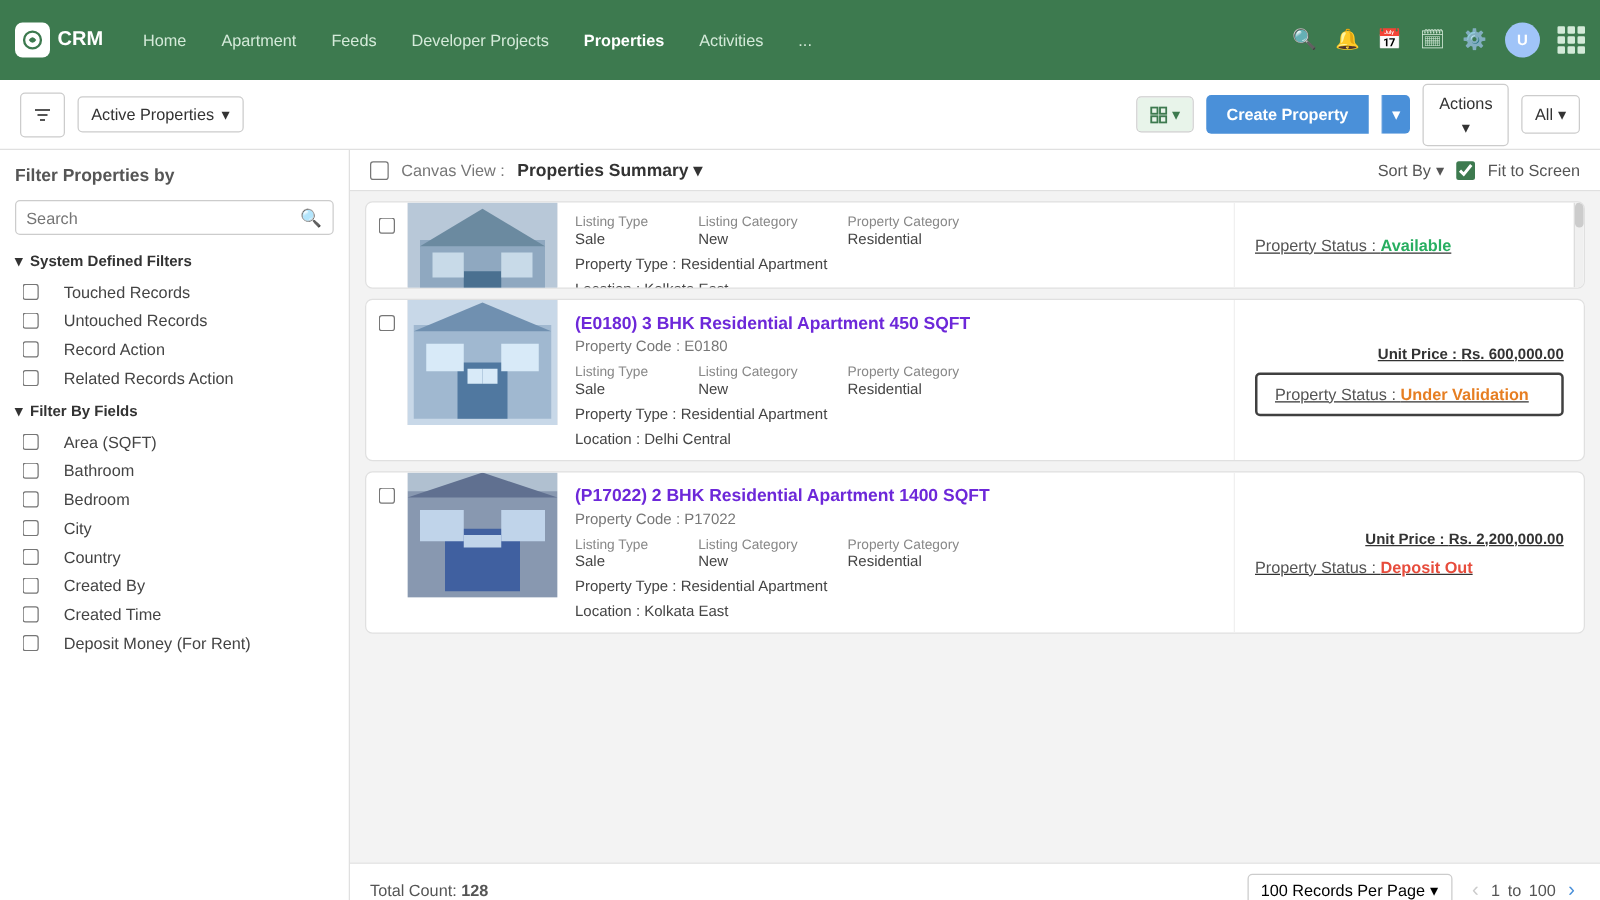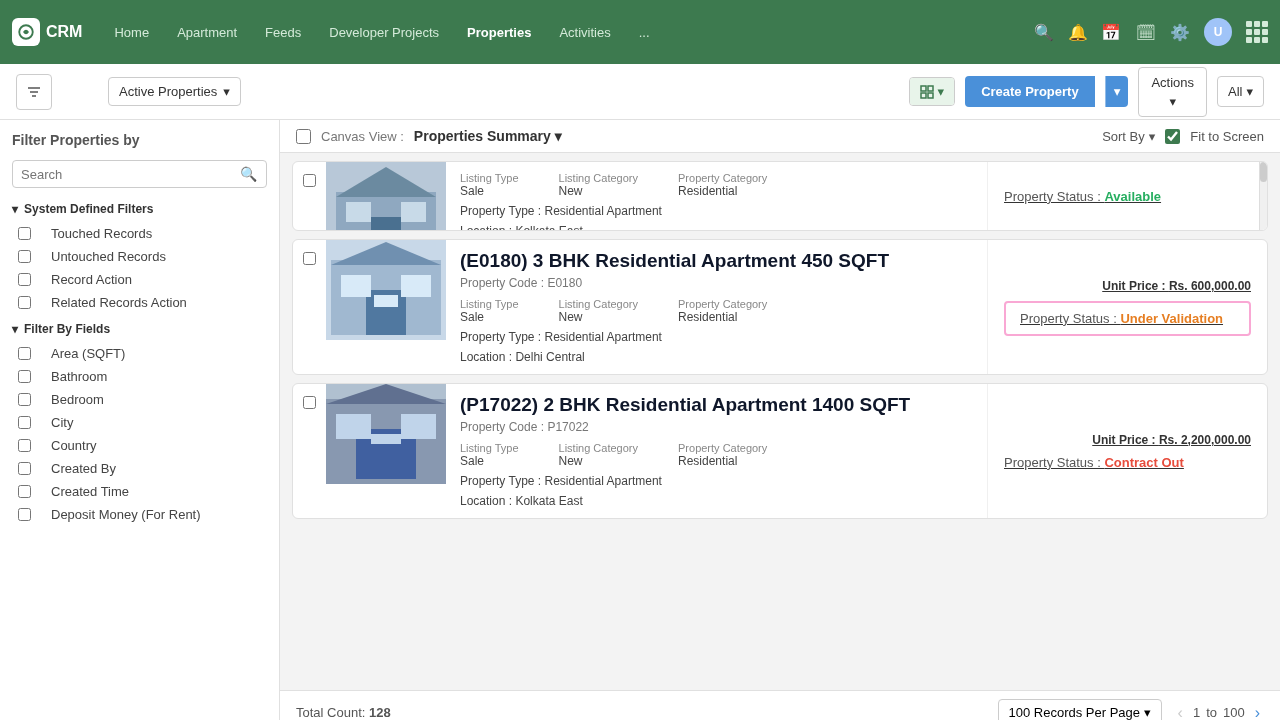--- a/index.html
+++ b/index.html
@@ -41,21 +41,21 @@
       padding: 0 16px;
       gap: 10px;
       border-bottom: 1px solid #e0e0e0;
     }
     .btn-icon {
       width: 36px; height: 36px; border: 1px solid #ccc; border-radius: 4px; background: #fff;
       display: flex; align-items: center; justify-content: center; cursor: pointer; color: #555;
     }
     .dropdown-btn {
       display: flex; align-items: center; gap: 6px; border: 1px solid #ccc; border-radius: 4px;
-      background: #fff; padding: 6px 10px; cursor: pointer; font-size: 13px; color: #333; margin-left: 46px;
+      background: #fff; padding: 6px 10px; cursor: pointer; font-size: 13px; color: #333;
     }
     .toolbar-spacer { flex: 1; }
     .view-toggle {
       display: flex; align-items: center; border: 1px solid #ccc; border-radius: 4px; overflow: hidden;
     }
     .view-toggle-btn {
       padding: 6px 10px; background: #fff; cursor: pointer; color: #555; display: flex; align-items: center; gap: 4px;
       font-size: 13px;
     }
     .view-toggle-btn.active { background: #e8f4ea; color: #3d7a4f; }
@@ -133,21 +133,21 @@
     .property-card-checkbox { padding: 12px 10px; display: flex; align-items: flex-start; }
     .property-card-img {
       width: 120px; min-width: 120px; height: 100px; background: #d0d8e0; overflow: hidden;
       display: flex; align-items: center; justify-content: center;
     }
     .property-card-img svg, .property-card-img .img-placeholder {
       width: 100%; height: 100%;
     }
     .property-card-body { flex: 1; padding: 10px 14px; }
     .property-title {
-      font-size: 19px; font-weight: 600; color: #0f172a; margin-bottom: 4px; cursor: pointer;
+      font-size: 14px; font-weight: 600; color: #6d28d9; margin-bottom: 4px; cursor: pointer;
     }
     .property-code { font-size: 12px; color: #777; margin-bottom: 8px; }
     .property-meta { display: flex; gap: 40px; font-size: 12px; color: #555; flex-wrap: wrap; }
     .property-meta-item { }
     .property-meta-label { color: #888; font-size: 11px; }
     .property-meta-val { font-size: 12px; color: #444; font-weight: 500; }
     .property-type-row { margin-top: 6px; font-size: 12px; color: #555; }
     .property-type-row span { color: #444; font-weight: 500; }
 
     .property-card-right {
@@ -441,21 +441,21 @@
           </div>
           <div class="property-type-row">
             <span>Property Type : </span><span>Residential Apartment</span>
           </div>
           <div class="property-type-row">
             <span>Location : </span><span>Delhi Central</span>
           </div>
         </div>
         <div class="property-card-right">
           <div class="unit-price">Unit Price : <span>Rs. 600,000.00</span></div>
-          <div class="status-box" style="border: 2px solid #f9a8d4;">
+          <div class="status-box" style="border: 2px solid #404040;">
             <span>Property Status : </span>
             <span class="status-val-validation">Under Validation</span>
           </div>
         </div>
       </div>
 
       <div class="property-card">
         <div class="property-card-checkbox">
           <input type="checkbox" style="">
         </div>
@@ -491,21 +491,21 @@
             <span>Property Type : </span><span>Residential Apartment</span>
           </div>
           <div class="property-type-row">
             <span>Location : </span><span>Kolkata East</span>
           </div>
         </div>
         <div class="property-card-right">
           <div class="unit-price">Unit Price : <span>Rs. 2,200,000.00</span></div>
           <div class="status-box no-border">
             <span>Property Status : </span>
-            <span class="status-val-contract">Contract Out</span>
+            <span class="status-val-contract">Deposit Out</span>
           </div>
         </div>
       </div>
 
     </div>
 
     <div class="footer">
       <div class="total-count">
         <span>Total Count:</span>
         <strong>128</strong>

